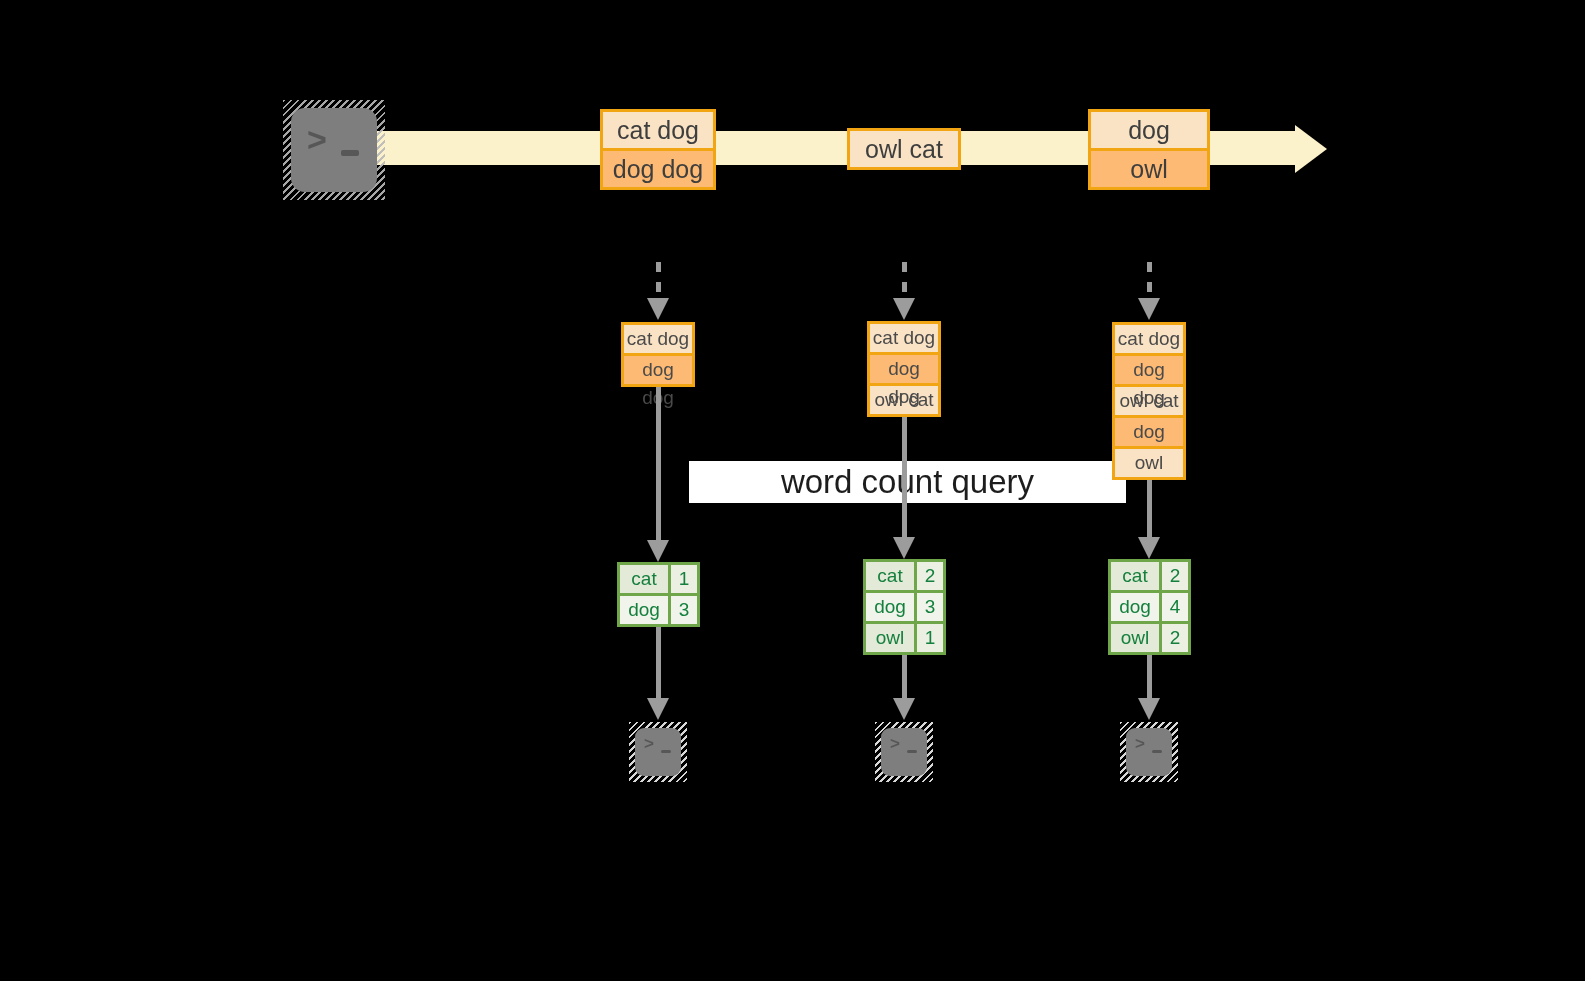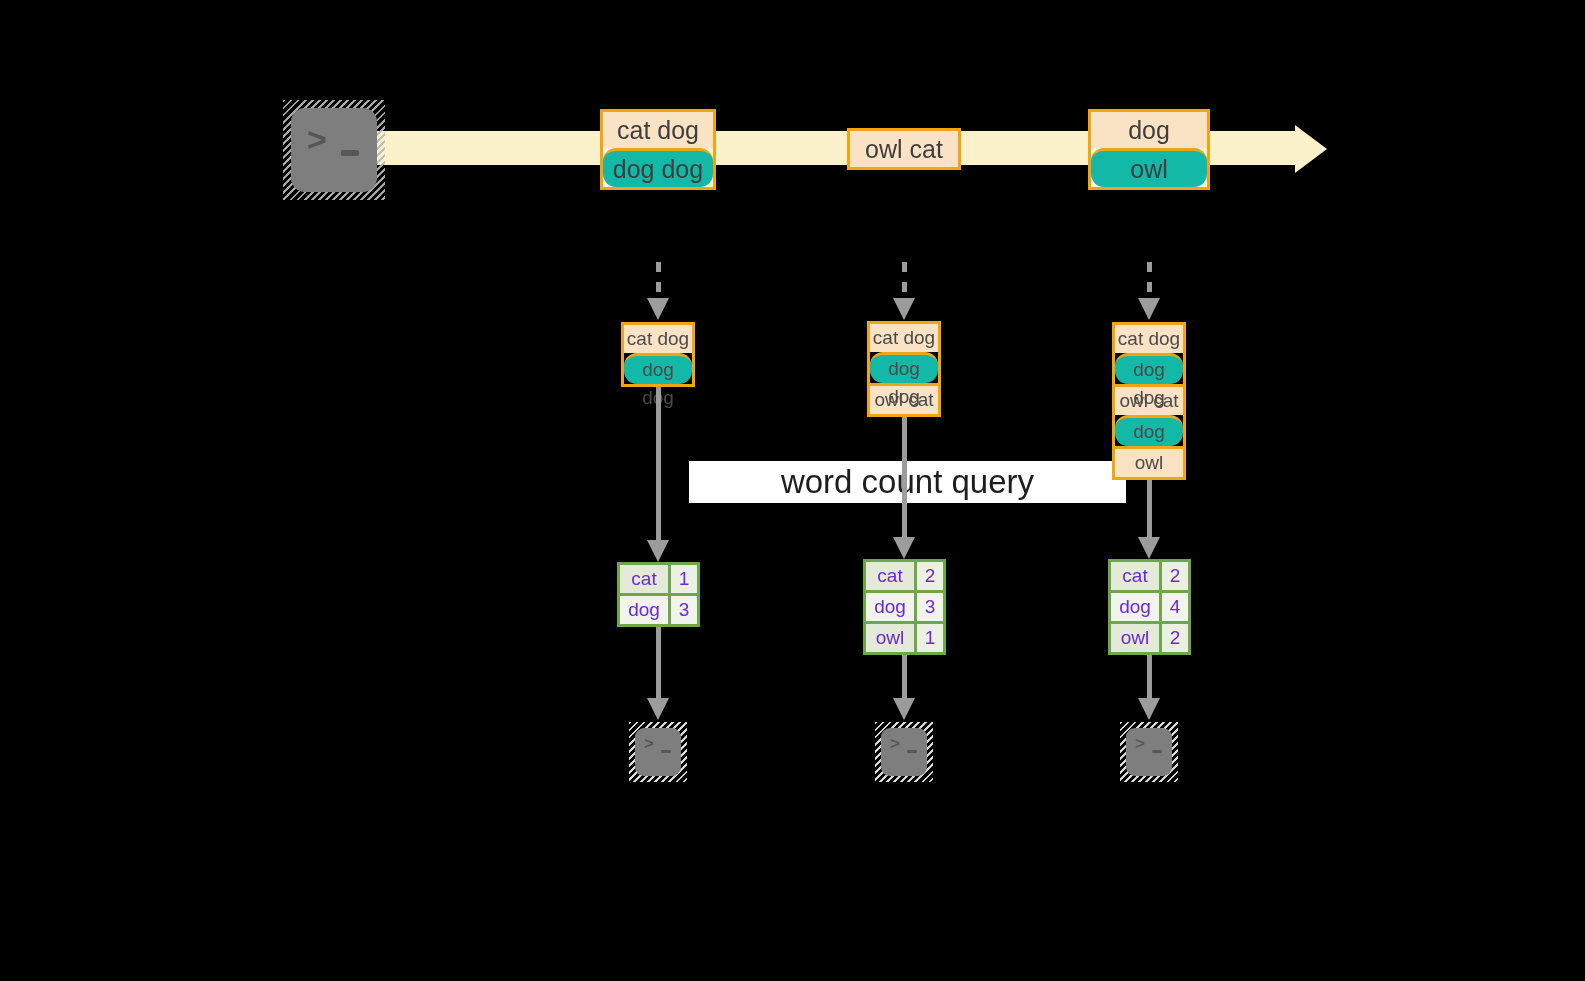--- a/index.html
+++ b/index.html
@@ -23,41 +23,41 @@
   .term-sm .chev{left:9px;top:7px;font-size:17px;}
   .cursor-bar{position:absolute;background:#575757;border-radius:2px;}
   .term-lg .cursor-bar{left:50px;top:42px;width:18px;height:6px;}
   .term-sm .cursor-bar{left:26px;top:22px;width:10px;height:3px;}
 
   
   .msg{border:3px solid #F1A512;background:#FDF3E1;z-index:2;}
   .msg .row{height:36px;line-height:36px;text-align:center;font-size:25px;color:#3E3E3E;}
   .msg .row + .row{border-top:3px solid #F1A512;}
   .cell-dark{background:#FAE3C5;}
-  .cell-light{background:#14b8a6;border-radius:13px;}
+  .cell-light{background:#fdba74;}
 
   
   .dash{width:0;border-left:5px dashed #9C9C9C;z-index:2;}
   .head{width:0;height:0;border-left:11px solid transparent;border-right:11px solid transparent;
         border-top:22px solid #9C9C9C;z-index:5;}
 
   
   .stack{border:3px solid #F1A512;z-index:4;}
   .stack .row{height:28px;line-height:28px;text-align:center;font-size:19px;color:#4A4A4A;}
   .stack .row + .row{border-top:3px solid #F1A512;}
 
   
   .banner{background:#FFFFFF;z-index:3;text-align:center;line-height:42px;font-size:33px;color:#1D1D1D;}
 
   
   .vline{width:5px;background:#9C9C9C;z-index:5;}
 
   
   .wtable{border:3px solid #70A64A;z-index:2;}
-  .wtable .trow{display:flex;height:28px;line-height:28px;font-size:19px;color:#6d28d9;}
+  .wtable .trow{display:flex;height:28px;line-height:28px;font-size:19px;color:#15803d;}
   .wtable .trow + .trow{border-top:3px solid #70A64A;}
   .wcell{width:48px;flex:none;text-align:center;border-right:3px solid #70A64A;}
   .ccell{flex:1;text-align:center;}
   .g-dark{background:#E3EAD7;} .g-mid{background:#EBF0E3;} .g-light{background:#F0F4EB;}
 </style>
 </head>
 <body>
 
 <div class="canvas">
 

